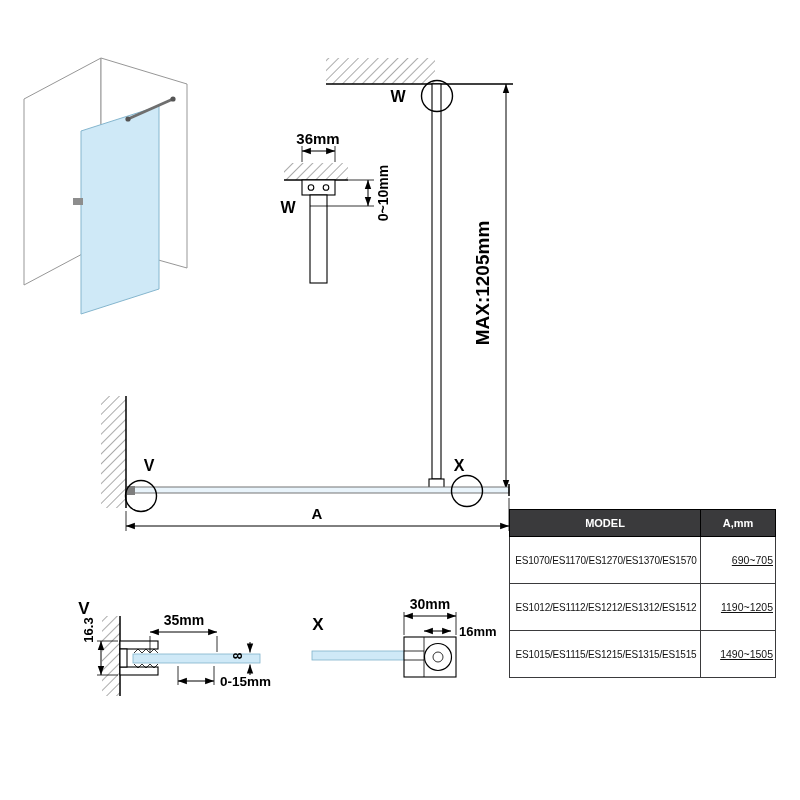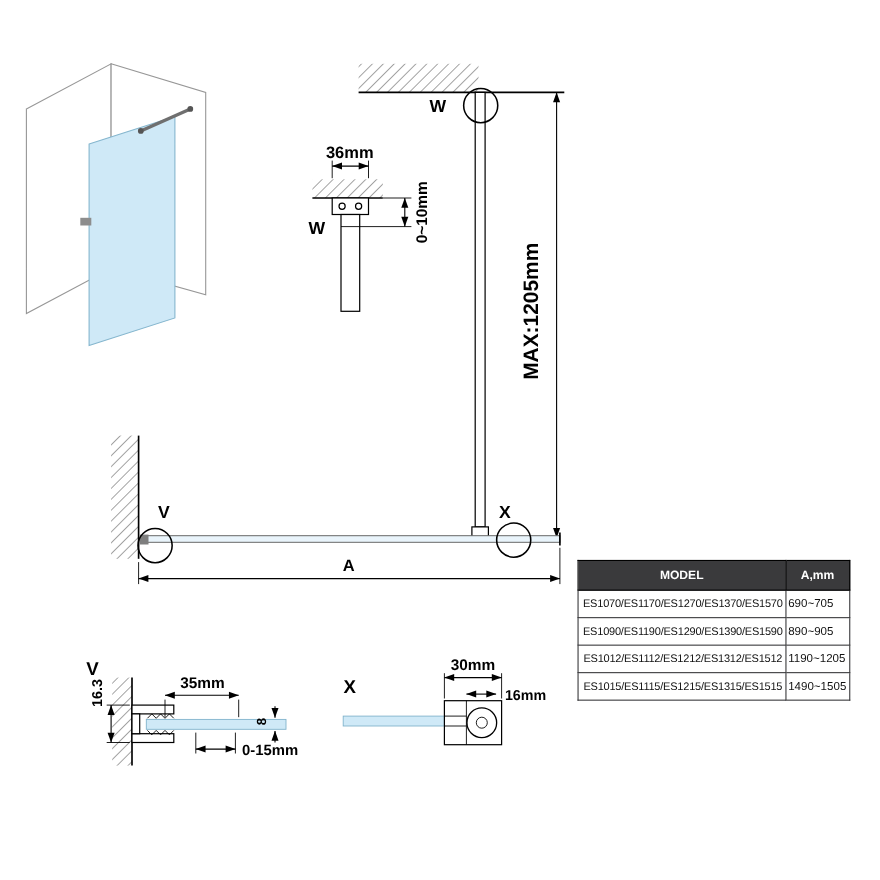--- a/index.html
+++ b/index.html
@@ -6,27 +6,27 @@
   .stage{position:relative;width:800px;height:800px;background:#fff;overflow:hidden;
          font-family:"Liberation Sans",sans-serif;}
   svg{position:absolute;left:0;top:0;}
   svg text{font-family:"Liberation Sans",sans-serif;fill:#000;}
   .dim{stroke:#000;stroke-width:1;fill:none;}
   .ext{stroke:#000;stroke-width:0.8;fill:none;}
   .part{stroke:#000;stroke-width:1.1;fill:#fff;}
   .thick{stroke:#000;stroke-width:1.5;fill:none;}
   .sketch{stroke:#979797;stroke-width:1;fill:#fff;}
 
-  .spec-table{position:absolute;left:509px;top:509px;width:248px;margin-left:16px;}
+  .spec-table{position:absolute;left:509px;top:509px;width:267px;}
   .spec-table table{width:100%;border-collapse:collapse;}
   .spec-table th{background:#3a3a3c;color:#fff;font-size:11px;font-weight:bold;
                  padding:7px 3px;border:1px solid #000;}
   .spec-table td{border:1px solid #3a3a3c;color:#111;}
   .spec-table td.model{font-size:10px;text-align:center;padding:6px 2px 6px 4px;letter-spacing:-0.2px;}
-  .spec-table td.val{font-size:10.5px;text-align:left;width:70px;padding:6px 2px;}
+  .spec-table td.val{font-size:10.5px;text-align:right;width:70px;padding:17px 2px;text-decoration:underline;}
 </style>
 </head>
 <body>
 
 <div class="stage">
 
 <svg width="800" height="800" viewBox="0 0 800 800">
   <defs>
     <pattern id="hatch" width="7" height="7" patternUnits="userSpaceOnUse" patternTransform="rotate(45)">
       <line x1="0" y1="0" x2="0" y2="7" stroke="#444" stroke-width="0.9"></line>
@@ -163,24 +163,20 @@
         <th>MODEL</th>
         <th>A,mm</th>
       </tr>
     </thead>
     <tbody>
       <tr>
         <td class="model">ES1070/ES1170/ES1270/ES1370/ES1570</td>
         <td class="val">690~705</td>
       </tr>
       <tr>
-        <td class="model">ES1090/ES1190/ES1290/ES1390/ES1590</td>
-        <td class="val">890~905</td>
-      </tr>
-      <tr>
         <td class="model">ES1012/ES1112/ES1212/ES1312/ES1512</td>
         <td class="val">1190~1205</td>
       </tr>
       <tr>
         <td class="model">ES1015/ES1115/ES1215/ES1315/ES1515</td>
         <td class="val">1490~1505</td>
       </tr>
     </tbody>
   </table>
 </div>

